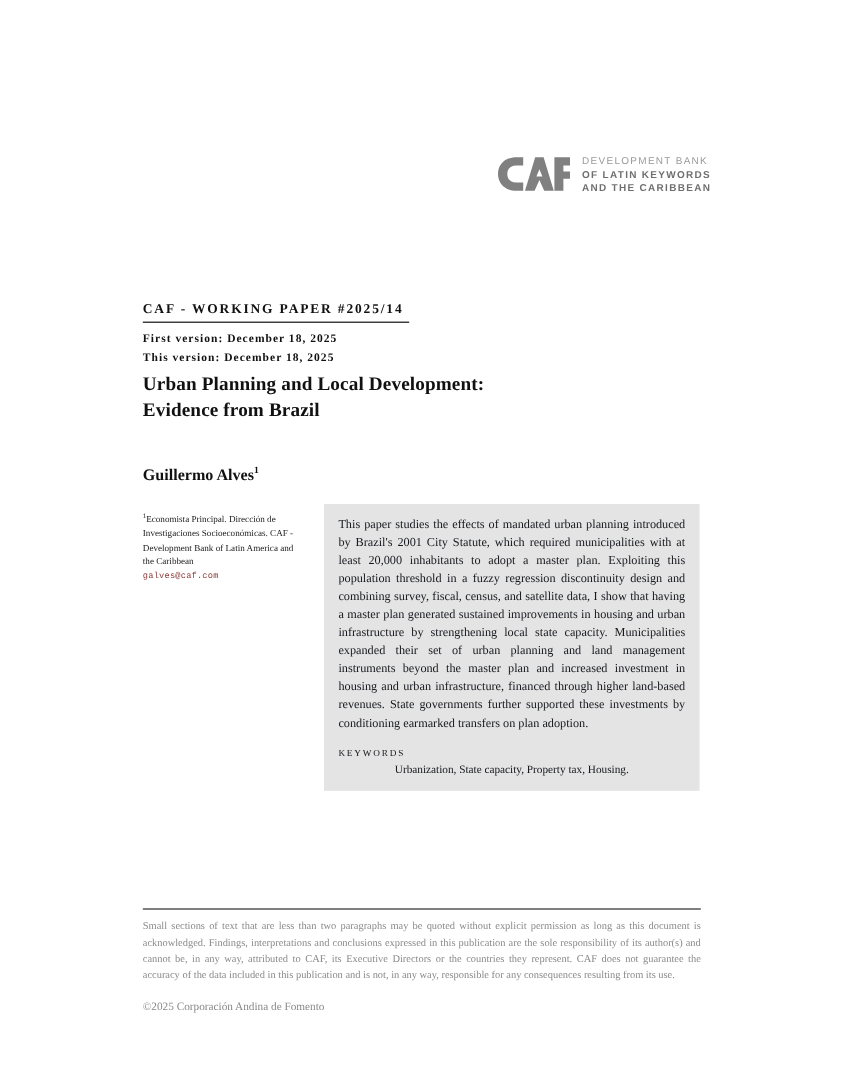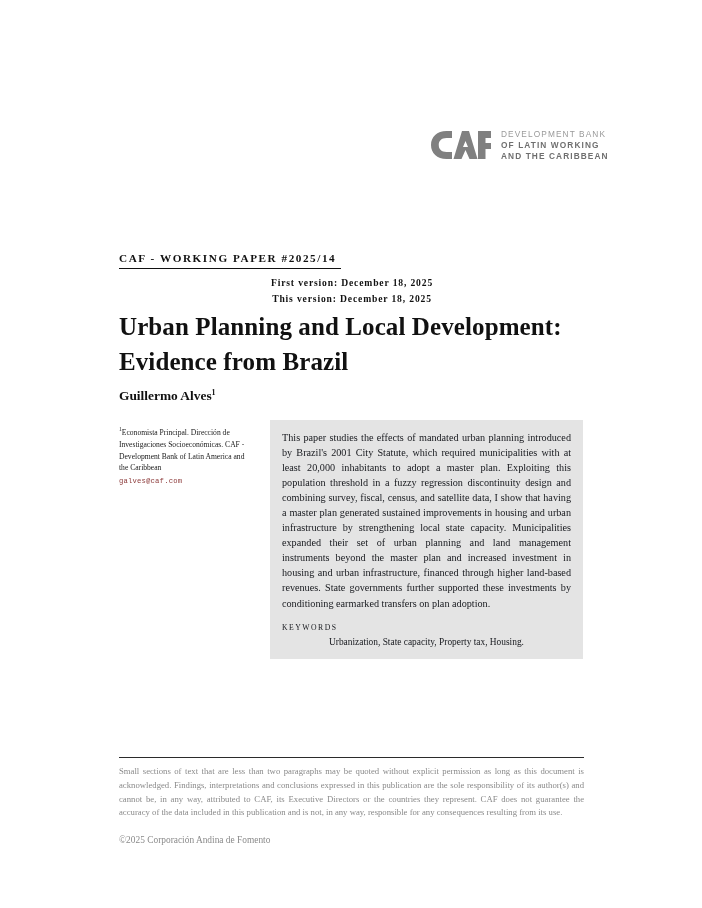--- a/index.html
+++ b/index.html
@@ -20,21 +20,21 @@
     position: absolute;
     left: 0; top: 0;
     width: 702px;
     height: 908px;
     background: #ffffff;
   }
 
   
   .logo-block {
     position: absolute;
-    left: 430px;
+    left: 414px;
     top: 129px;
     display: flex;
     align-items: center;
     gap: 9px;
   }
   .logo-mark { display: block; }
   .logo-words {
     display: flex;
     flex-direction: column;
     justify-content: center;
@@ -76,31 +76,30 @@
     margin-top: 1px;
     margin-bottom: 6px;
   }
   .wp-version {
     font-family: "Liberation Serif", serif;
     font-weight: 700;
     font-size: 9.6px;
     letter-spacing: 0.85px;
     color: #111111;
     line-height: 1.62;
-    text-align: center;
   }
 
   
   .paper-title {
     position: absolute;
     left: 119px;
     top: 310px;
     width: 470px;
     font-family: "Liberation Serif", serif;
-    font-size: 25px;
+    font-size: 16px;
     font-weight: 700;
     line-height: 1.38;
     color: #111111;
     letter-spacing: 0.1px;
   }
 
   
   .author {
     position: absolute;
     left: 119px;
@@ -215,21 +214,21 @@
     <svg class="logo-mark" width="62" height="30" viewBox="0 0 124 60" aria-hidden="true">
 
       <path fill="#808080" d="M33 2 C14 2 2 14 2 30 C2 46 14 58 33 58 L44 58 L44 44 L33 44 C23 44 17.5 38.5 17.5 30 C17.5 21.5 23 16 33 16 L44 16 L44 2 Z"></path>
 
       <path fill="#808080" d="M47 58 L63 58 L71 40 L79 58 L95 58 L78 2 L64 2 Z M66 34 L71 22 L76 34 Z"></path>
 
       <path fill="#808080" d="M96 2 L96 58 L111 58 L111 38 L122 38 L122 26 L111 26 L111 16 L122 16 L122 2 Z"></path>
     </svg>
     <div class="logo-words">
       <span class="l1">DEVELOPMENT BANK</span>
-      <span class="l2">OF LATIN WORKING</span>
+      <span class="l2">OF LATIN KEYWORDS</span>
       <span class="l3">AND THE CARIBBEAN</span>
     </div>
   </div>
 
   <div class="wp-head">
     <div class="wp-title">CAF - WORKING PAPER #2025/14</div>
     <div class="wp-rule"></div>
     <div class="wp-version">First version: December 18, 2025</div>
     <div class="wp-version">This version: December 18, 2025</div>
   </div>

